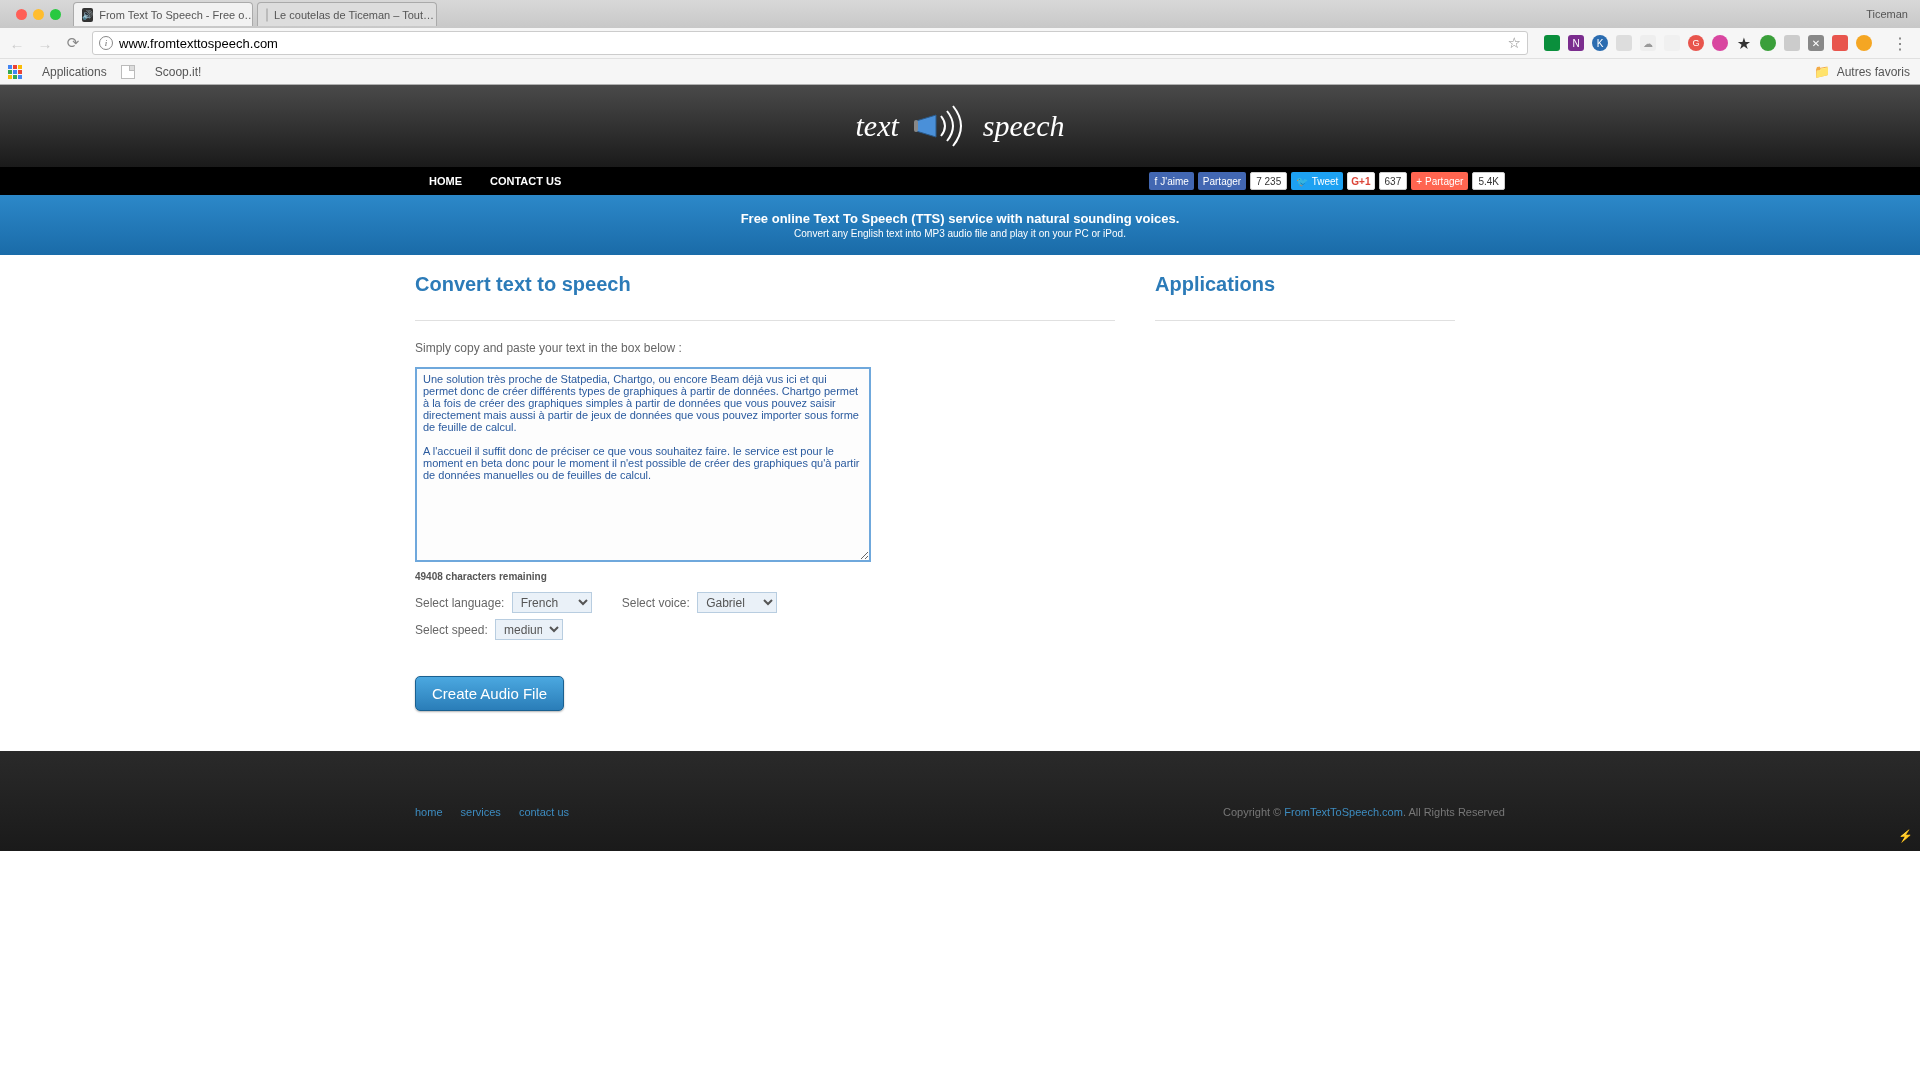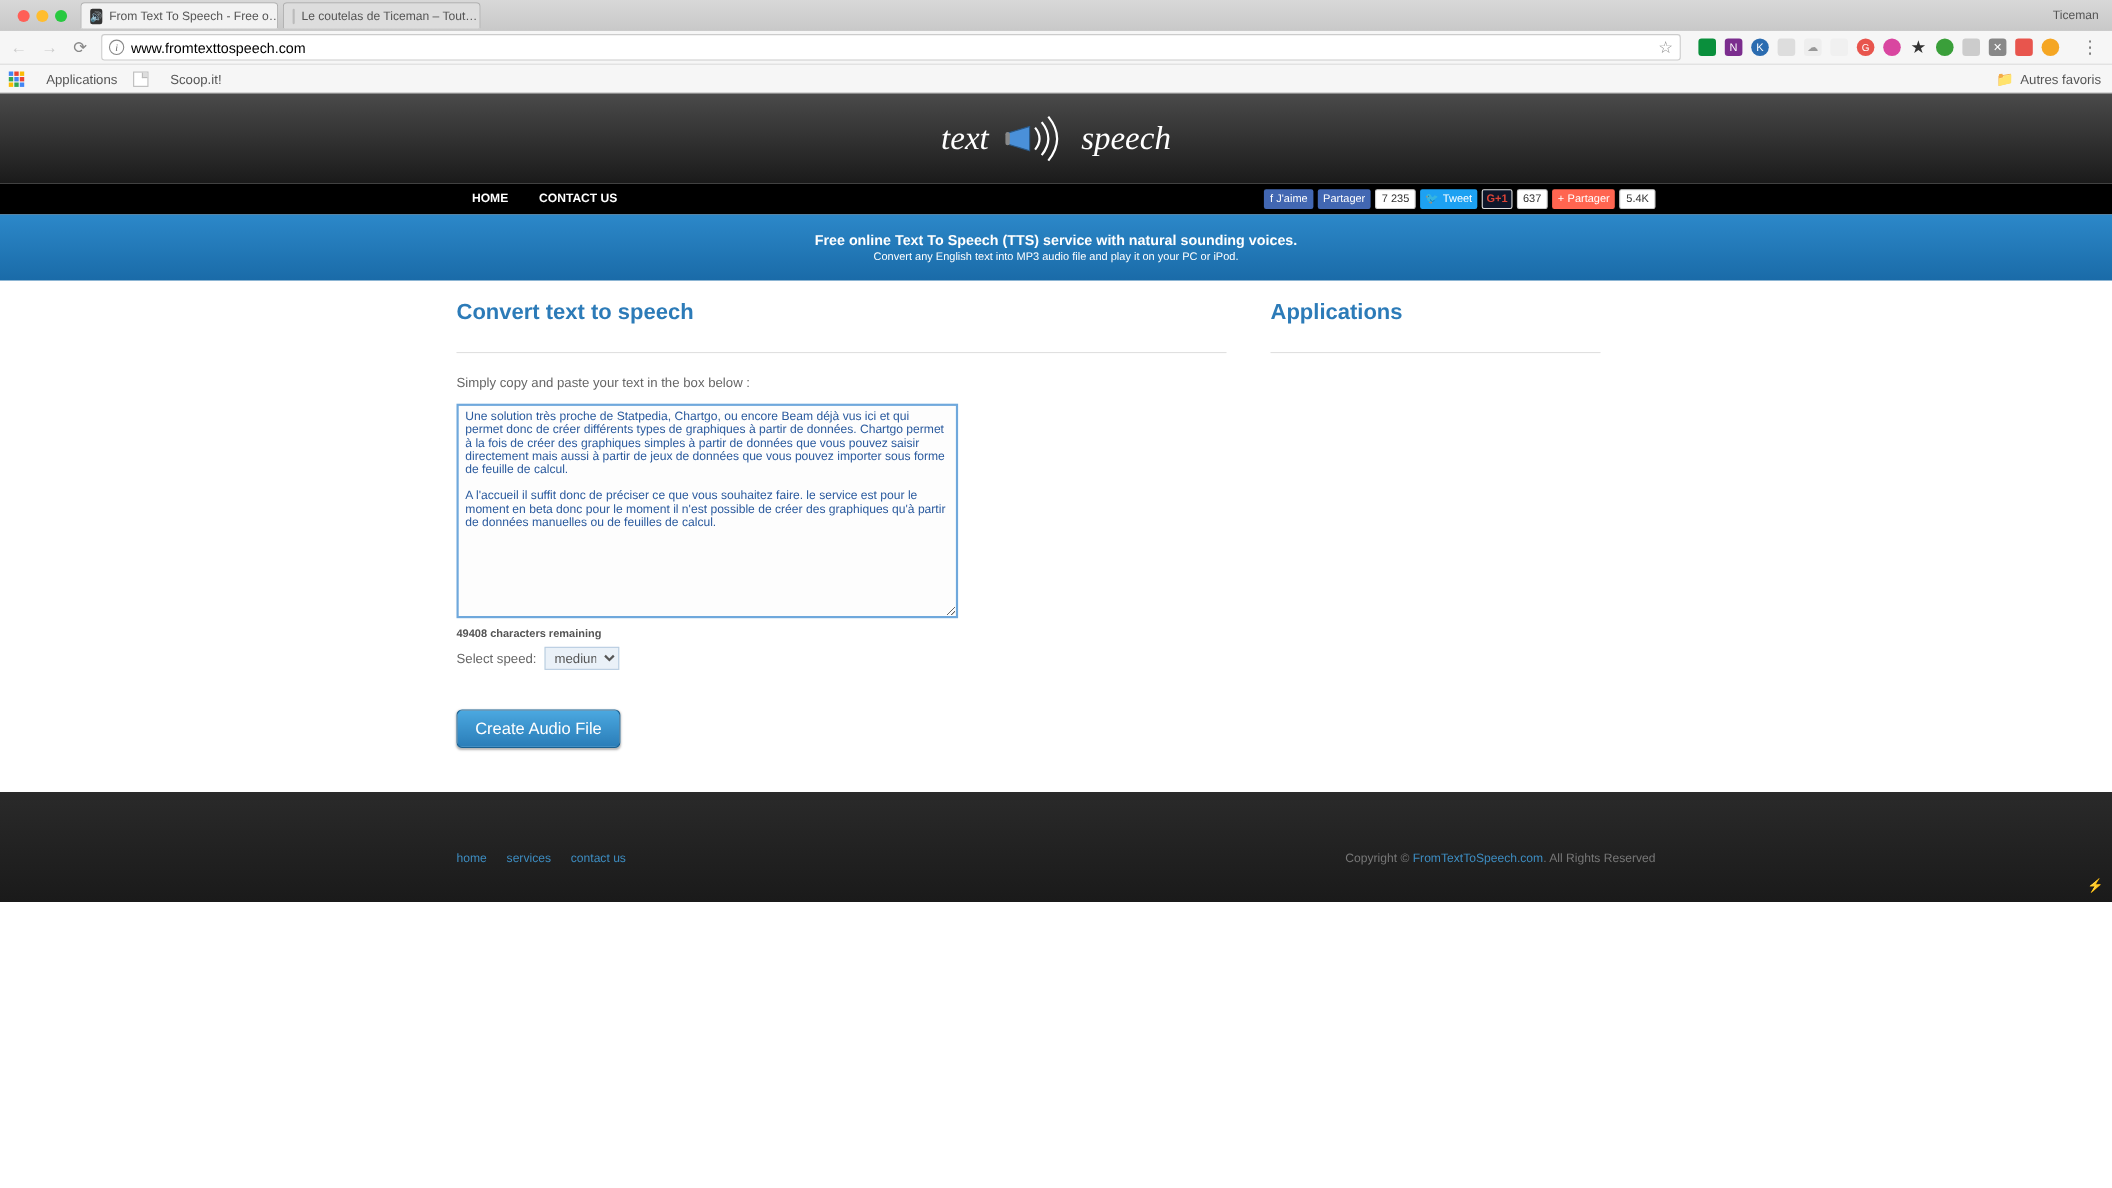--- a/index.html
+++ b/index.html
@@ -52,21 +52,21 @@
 
 .nav-menu { background: #000; height: 28px; display: flex; align-items: center; }
 .nav-inner { width: 1090px; margin: 0 auto; display: flex; align-items: center; }
 .nav-link { color: #fff; font-size: 11px; font-weight: bold; padding: 0 14px; text-decoration: none; cursor: pointer; }
 .social-row { margin-left: auto; display: flex; gap: 4px; align-items: center; }
 .social-btn { height: 18px; display: flex; align-items: center; font-size: 10px; color: #fff; border-radius: 2px; padding: 0 5px; gap: 3px; cursor: pointer; }
 .fb-like { background: #4267b2; }
 .fb-share { background: #4267b2; }
 .fb-count { background: #fff; color: #333; border: 1px solid #ccc; }
 .tw-tweet { background: #1da1f2; }
-.gp { background: #0f172a; color: #db4437; border:1px solid #ddd; font-weight:bold; padding:0 3px;}
+.gp { background: #ffffff; color: #db4437; border:1px solid #ddd; font-weight:bold; padding:0 3px;}
 .gp-count { background: #fff; color: #333; border: 1px solid #ccc; }
 .at-share { background: #ff6550; }
 .at-count { background: #fff; color: #333; border: 1px solid #ccc; }
 
 .hero { background: linear-gradient(#2c88c9, #1a6ba8); height: 60px; display: flex; flex-direction: column; align-items: center; justify-content: center; color: #fff; }
 .hero h2 { font-size: 13px; font-weight: bold; }
 .hero p { font-size: 10px; margin-top: 2px; }
 
 .content { width: 1090px; margin: 0 auto; display: flex; gap: 40px; padding: 18px 0 40px; }
 .main-col { flex: 1; max-width: 700px; }
@@ -219,20 +219,30 @@
 </div>
 
 <div class="content">
   <div class="main-col">
     <h3 class="section-title">Convert text to speech</h3>
     <p class="instruction">Simply copy and paste your text in the box below :</p>
     <textarea class="tts-textarea" id="tts-ta" style="">Une solution très proche de Statpedia, Chartgo, ou encore Beam déjà vus ici et qui permet donc de créer différents types de graphiques à partir de données. Chartgo permet à la fois de créer des graphiques simples à partir de données que vous pouvez saisir directement mais aussi à partir de jeux de données que vous pouvez importer sous forme de feuille de calcul.
 
 A l'accueil il suffit donc de préciser ce que vous souhaitez faire. le service est pour le moment en beta donc pour le moment il n'est possible de créer des graphiques qu'à partir de données manuelles ou de feuilles de calcul.</textarea>
     <div class="char-remain">49408 characters remaining</div>
+    <div class="controls-row">
+      <div>
+        <label>Select language:</label>
+        <select class="tts-select"><option>French</option></select>
+      </div>
+      <div>
+        <label>Select voice:</label>
+        <select class="tts-select"><option>Gabriel</option></select>
+      </div>
+    </div>
     <div class="controls-row second-row">
       <div>
         <label>Select speed:</label>
         <select class="tts-select" style="width:68px"><option>medium</option></select>
       </div>
     </div>
     <button class="create-btn">Create Audio File</button>
   </div>
   <div class="side-col">
     <h3 class="section-title">Applications</h3>

